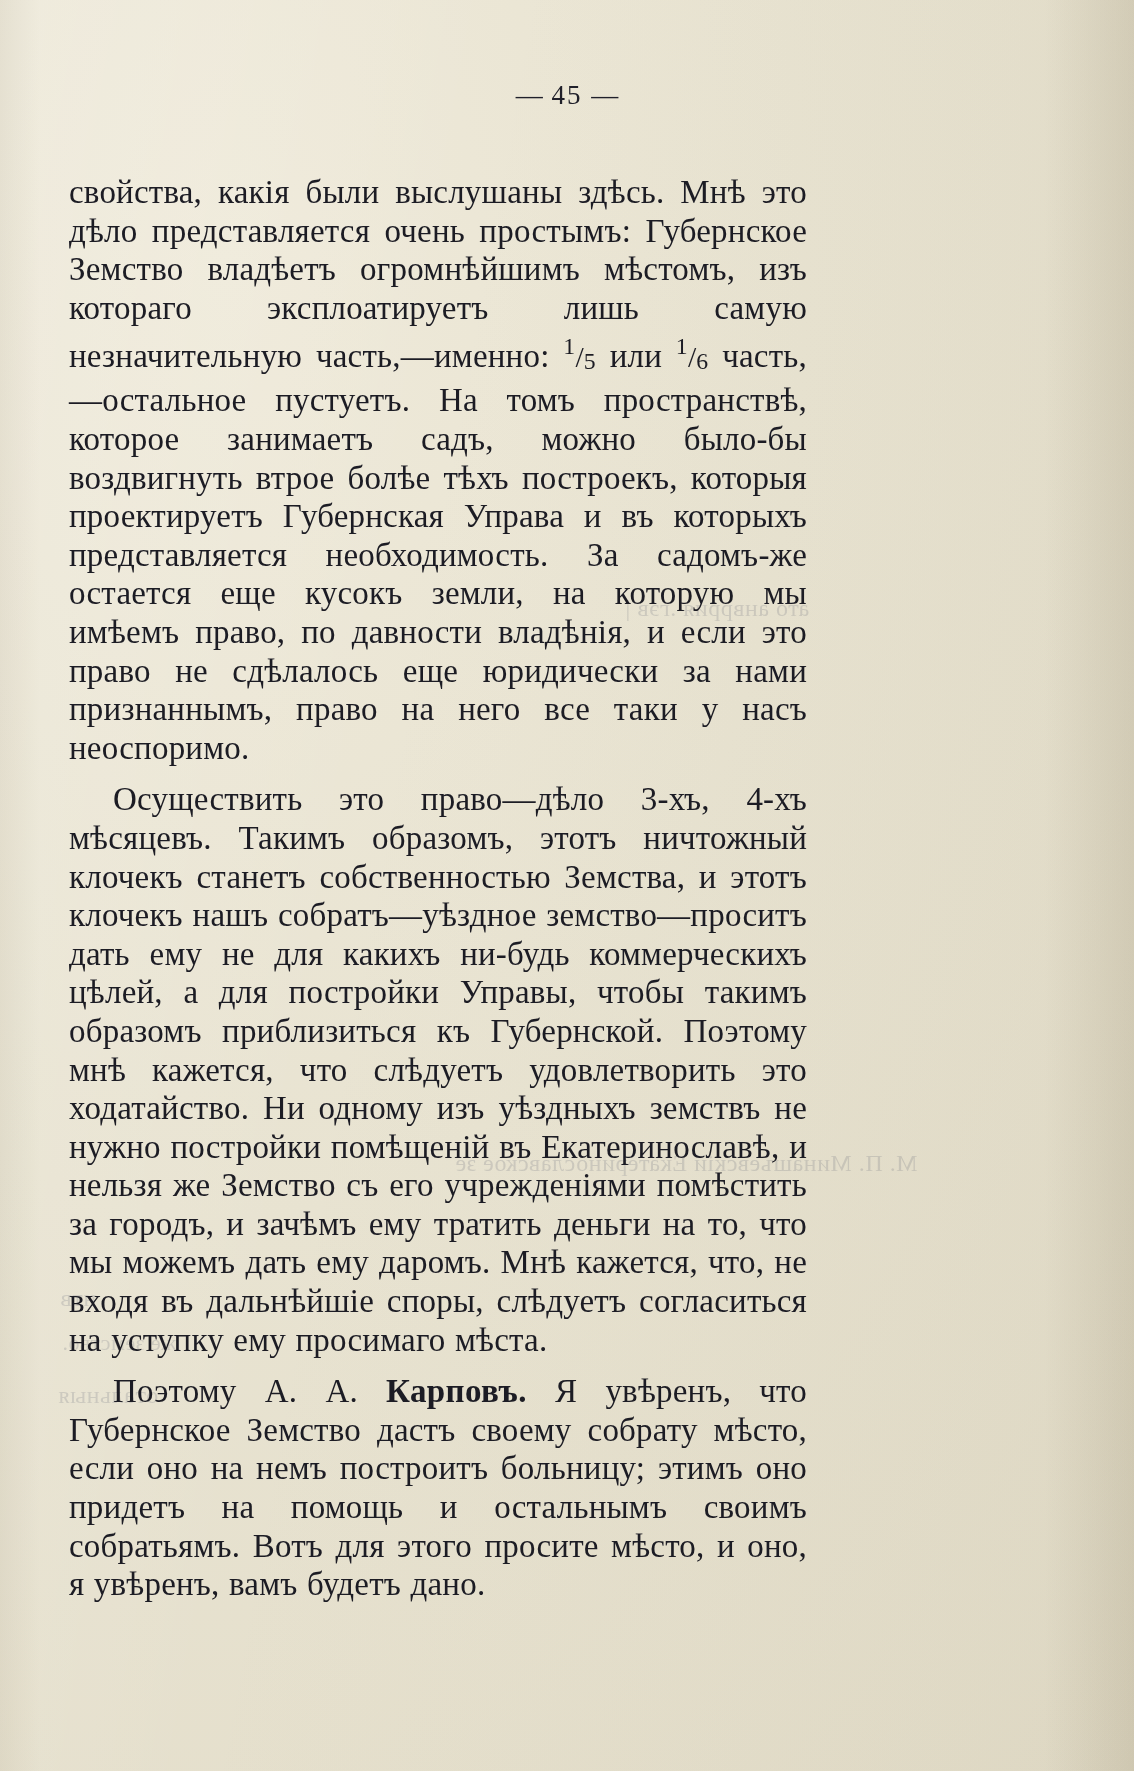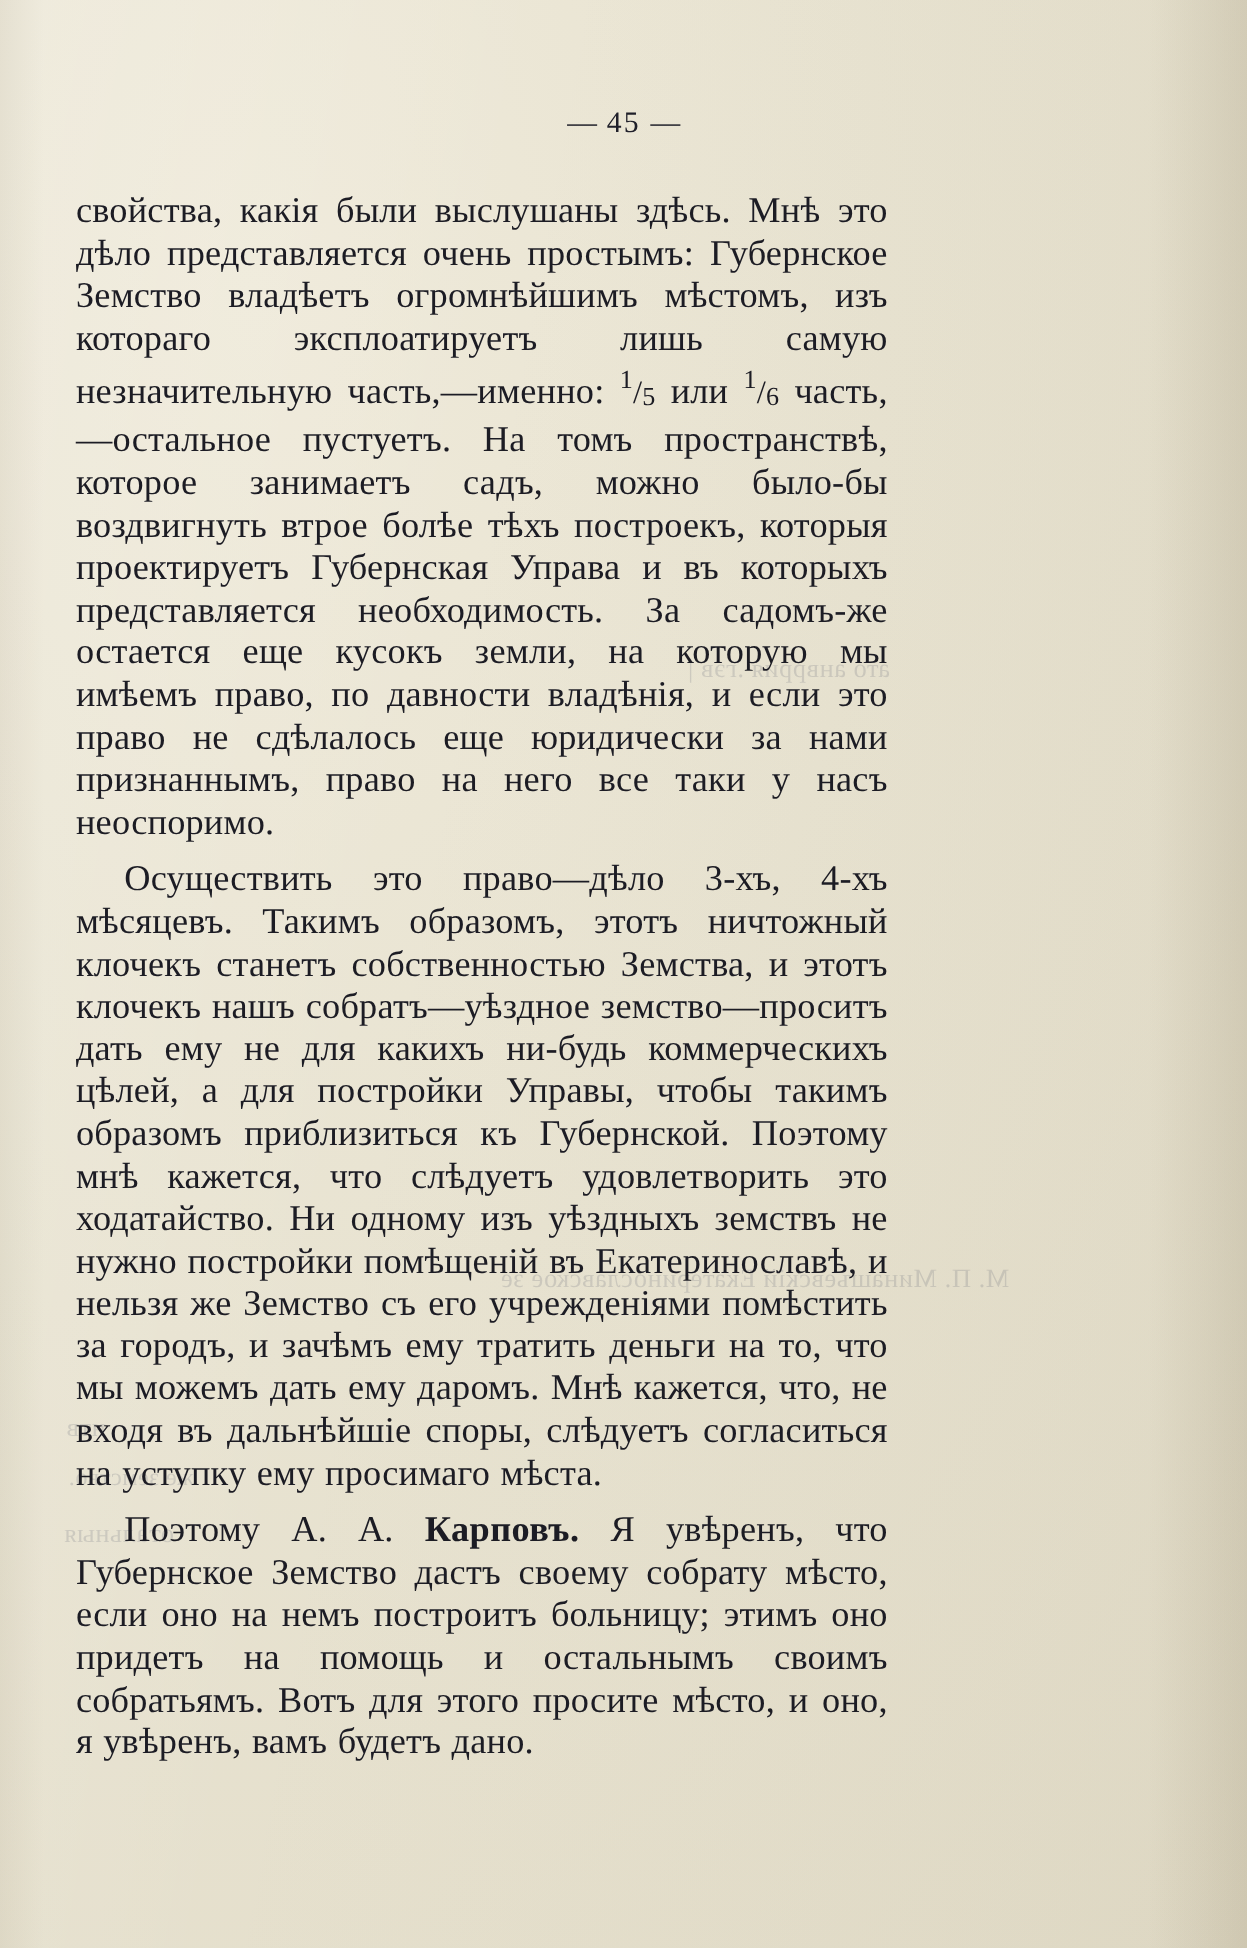--- a/index.html
+++ b/index.html
@@ -23,21 +23,21 @@
   
   .page:before {
     content: "";
     position: absolute;
     inset: 0;
     background: linear-gradient(100deg, rgba(255,255,255,0.18) 0%, rgba(255,255,255,0.0) 35%, rgba(160,150,120,0.07) 100%);
     pointer-events: none;
   }
   .folio {
     position: absolute;
-    top: 96px;
+    top: 80px;
     left: 0;
     width: 1134px;
     text-align: center;
     font-size: 27px;
     letter-spacing: 2px;
     color: #20202a;
   }
   .folio .dash {
     letter-spacing: 0;
   }

